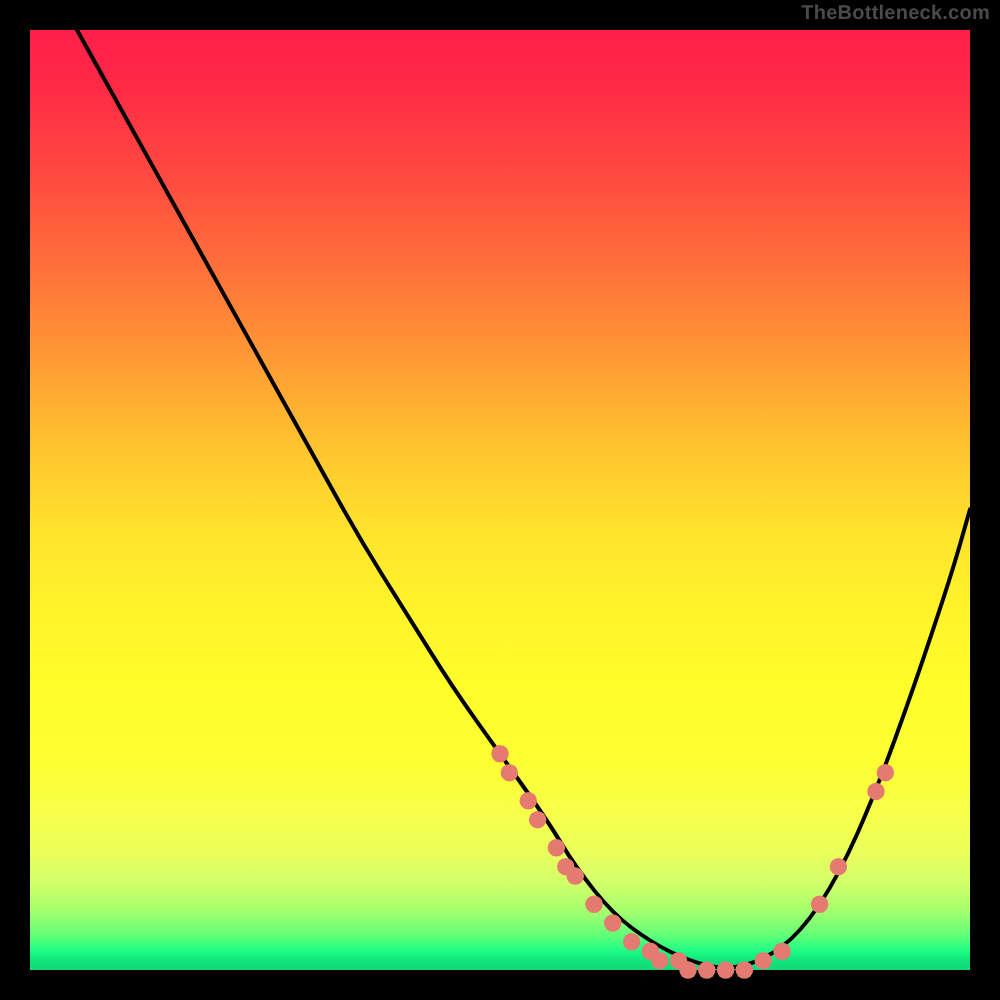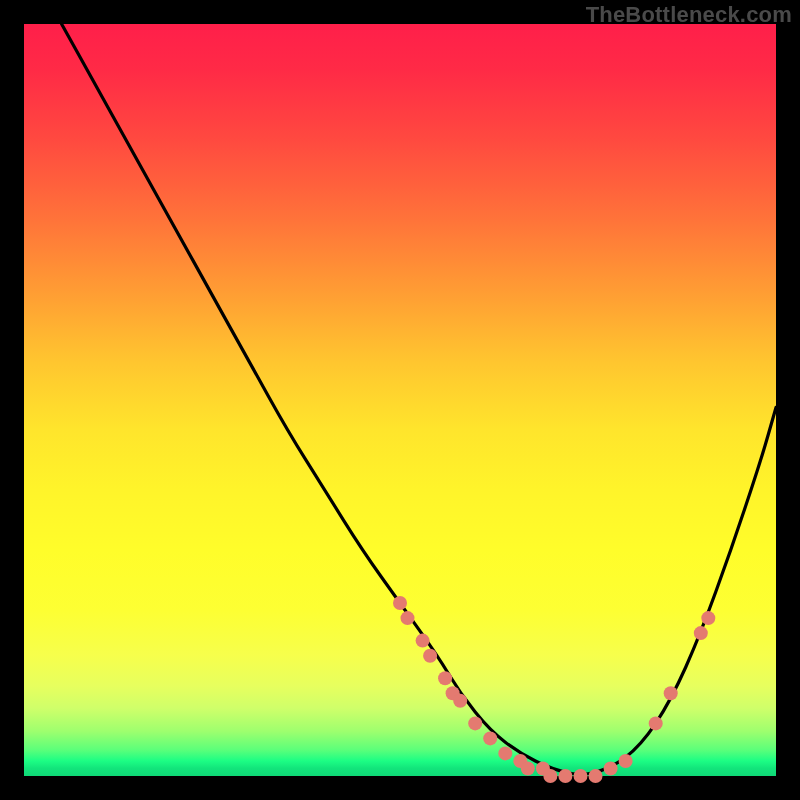--- a/index.html
+++ b/index.html
@@ -15,21 +15,21 @@
     position: relative;
     width: 800px;
     height: 800px;
     background: #000;
   }
   .watermark {
     position: absolute;
     top: 2px;
     right: 8px;
     color: #4a4a4a;
-    font-size: 22px;
+    font-size: 16px;
     font-weight: 600;
     z-index: 5;
     letter-spacing: 0.2px;
   }
   
   .plot {
     position: absolute;
     left: 24px;
     top: 24px;
     width: 752px;

